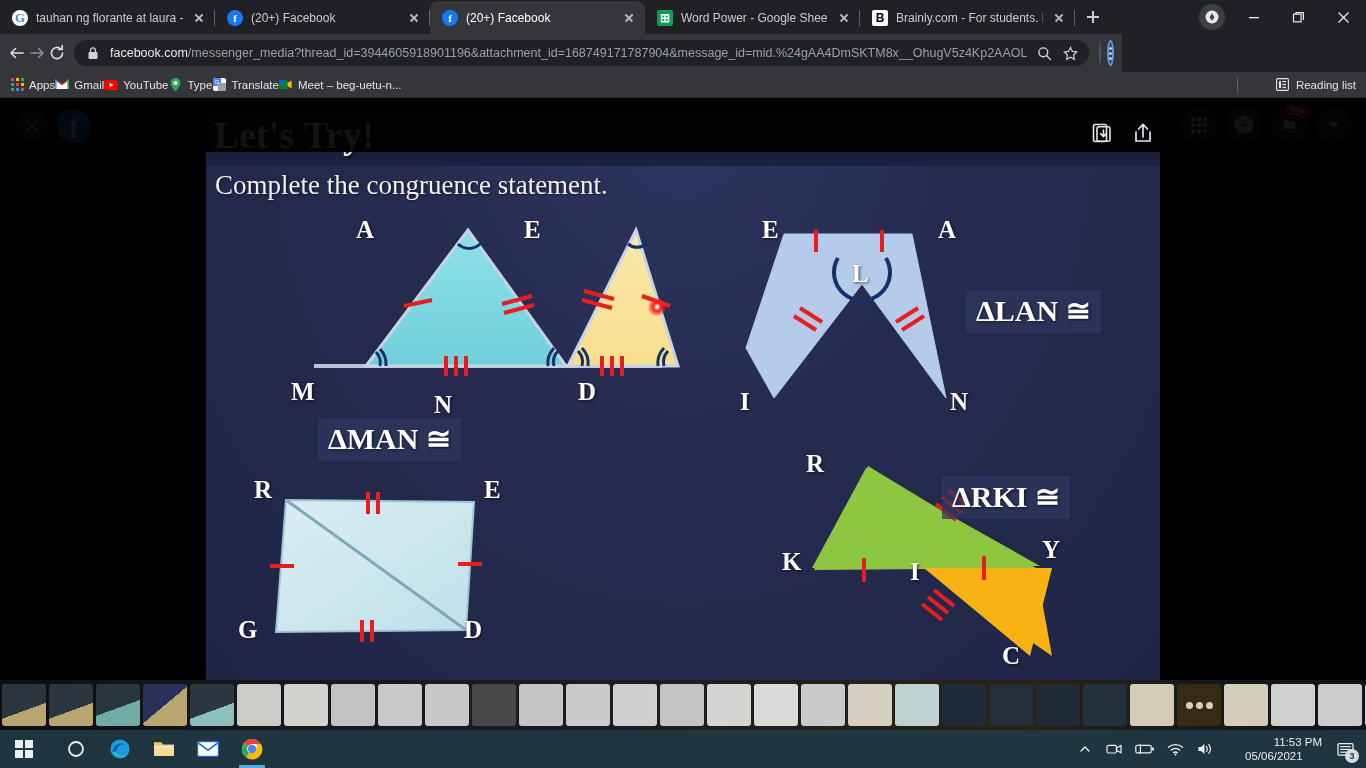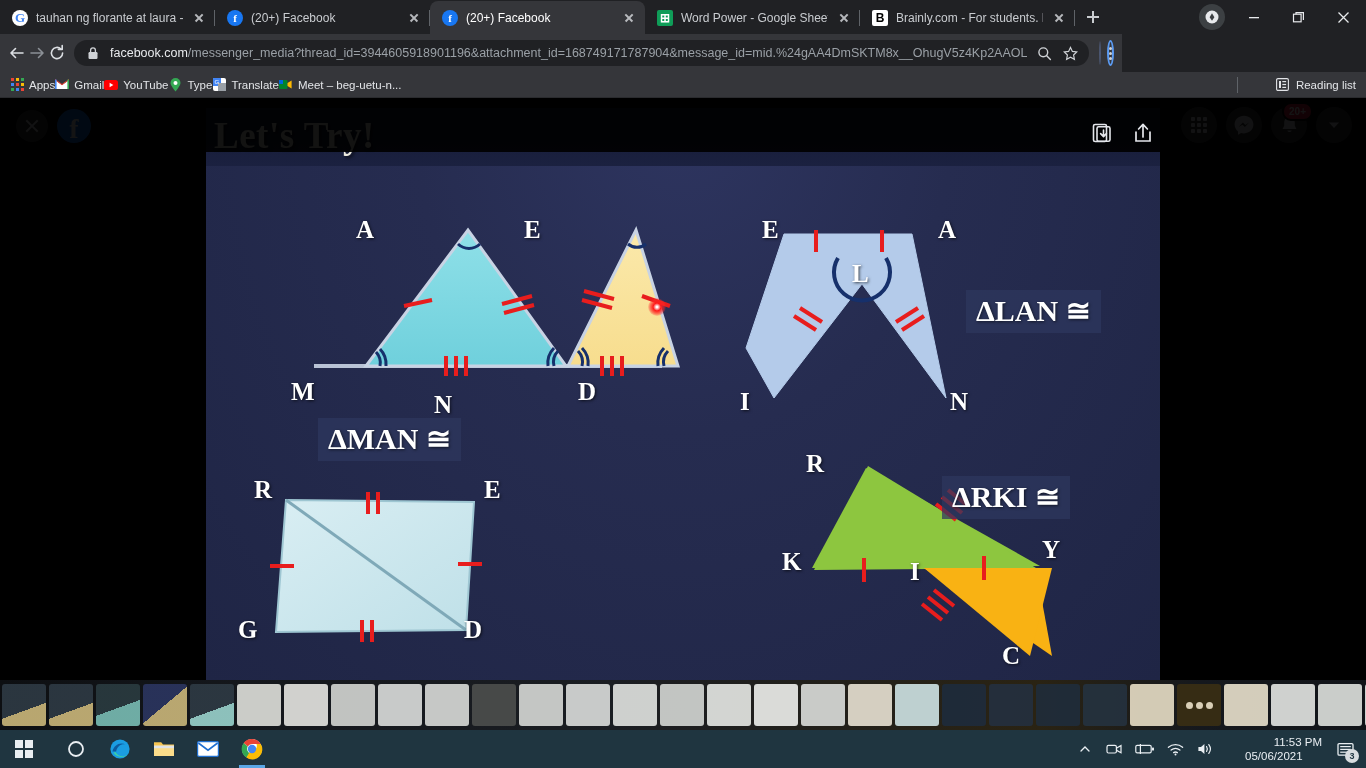--- a/index.html
+++ b/index.html
@@ -437,20 +437,21 @@
     </div>
   </div>
 
   <div class="page">
     <div class="viewer">
 
       <div class="slide">
         <div class="slide-inner"></div>
         <div class="slide-titlebar"></div>
         <div class="slide-title">Let's Try!</div>
+        <div class="slide-sub">Complete the congruence statement.</div>
 
         <svg class="fig" style="left:100px; top:110px;" width="400" height="180" viewBox="0 0 400 180">
           <defs>
             <linearGradient id="g-cyan" x1="0" y1="0" x2="0" y2="1">
               <stop offset="0%" stop-color="#8fe0e8"></stop>
                 <stop offset="100%" stop-color="#6fd0dc"></stop>
             </linearGradient>
             <linearGradient id="g-yellow" x1="0" y1="0" x2="0" y2="1">
               <stop offset="0%" stop-color="#fbe9ab"></stop>
                 <stop offset="100%" stop-color="#f7dd8e"></stop>

